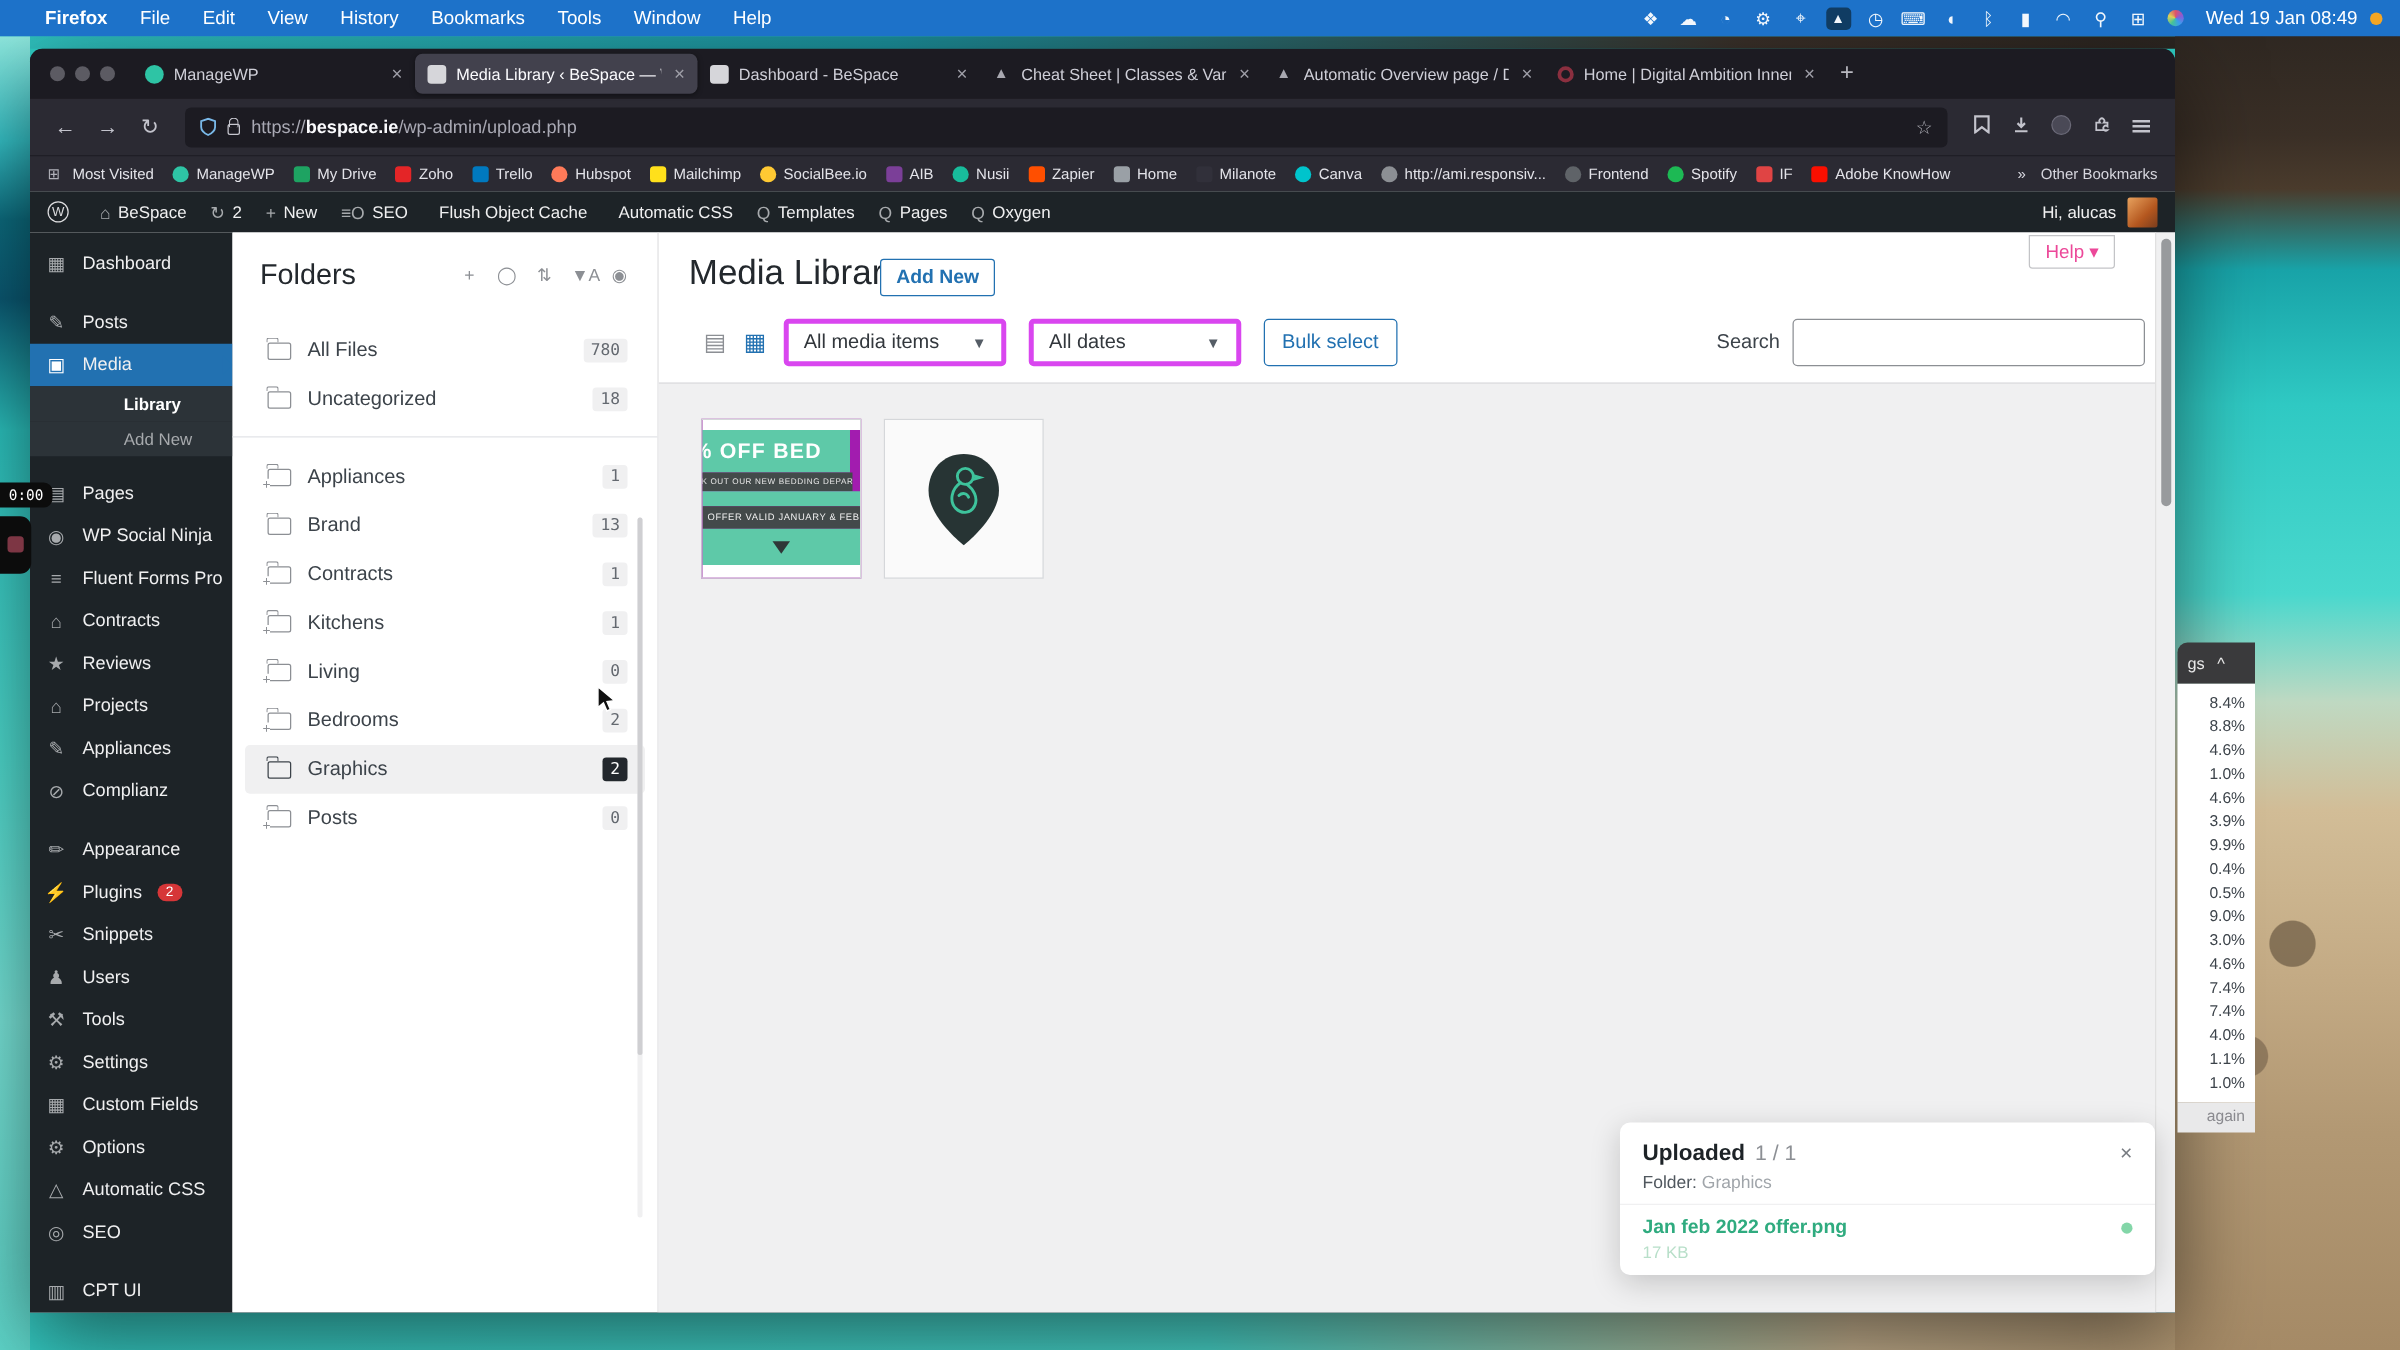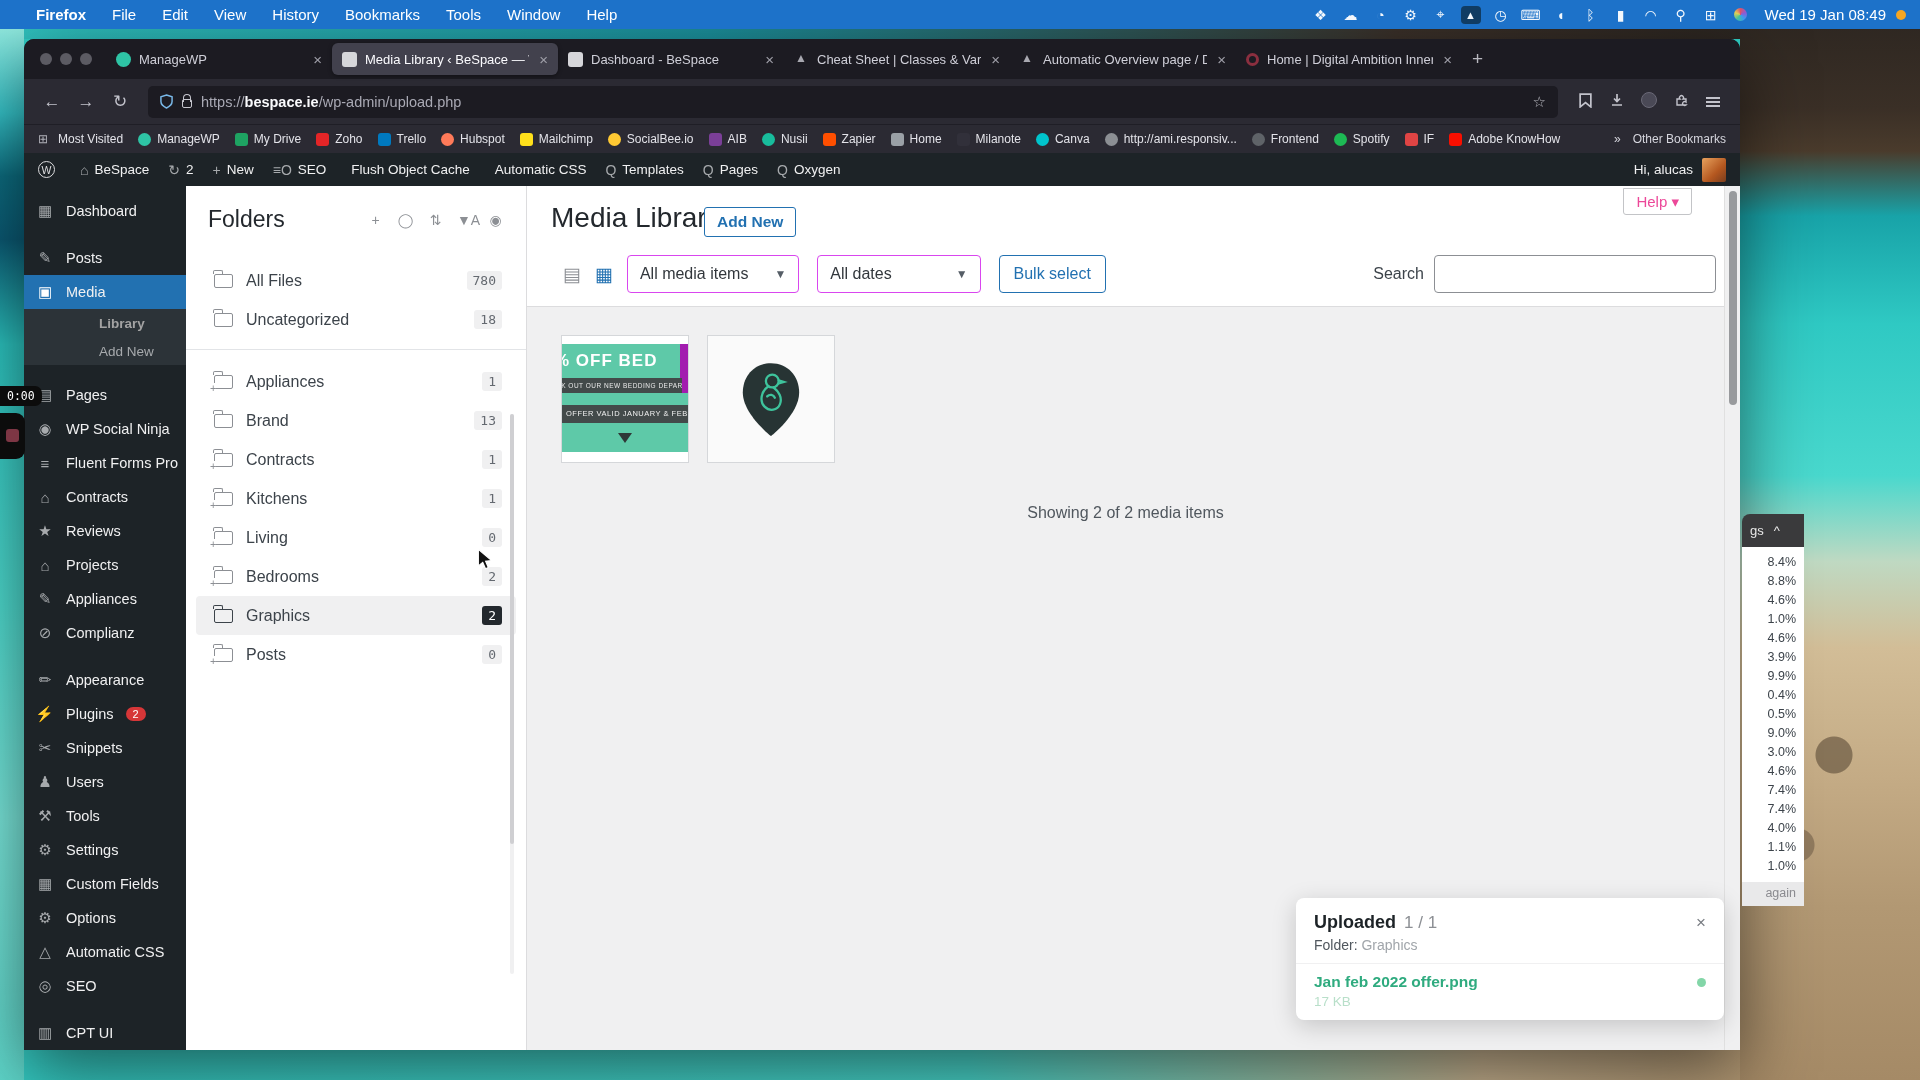--- a/index.html
+++ b/index.html
@@ -91,21 +91,21 @@
   #wpbody { flex:1; display:flex; min-height:0; }
   
   #sidebar { width:162px; background:#1d2327; color:#f0f0f1; font-size:14.5px; padding-top:8px; flex:none; }
   .sbitem { height:34px; display:flex; align-items:center; gap:10px; padding:0 0 0 10px; position:relative; }
   .sbitem .glyph { width:22px; text-align:center; color:#a7aaad; font-size:15px; flex:none; }
   .sbitem.gap { margin-top:13px; }
   .sbitem.active { background:#2271b1; }
   .sbitem.active .glyph { color:#fff; }
   .sbitem.active::after { content:""; position:absolute; right:-8px; top:9px; border:8px solid transparent; border-left-color:#2271b1; }
   .sbitem.sub { height:28px; background:#2c3338; padding-left:43px; font-size:13.5px; color:#a7aaad; }
-  .sbitem.sub.current { color:#a3a3a3; font-weight:bold;text-align:center; }
+  .sbitem.sub.current { color:#ffffff; font-weight:bold;text-align:center; }
   .badge { background:#d63638; color:#fff; border-radius:9px; font-size:11px; padding:1px 7px; margin-left:2px; }
   .badge:empty { display:none; }
 
   
   #folders { width:341px; background:#fff; border-right:1px solid #dcdcde; flex:none; position:relative; font-size:16px; }
   #fhead { display:flex; align-items:center; padding:20px 22px 6px 22px; }
   #ftitle { font-size:23px; color:#23282d; }
   #ficons { margin-left:auto; display:flex; gap:13px; color:#8c8f94; font-size:14px; }
   #ficons span { width:17px; text-align:center; }
   #fsearch { margin:14px 22px 0 28px; height:36px; border:1px solid #c3c4c7; border-radius:6px;
@@ -130,21 +130,21 @@
   #grayarea { position:absolute; left:0; right:0; top:120px; bottom:0; background:#f0f0f1; border-top:1px solid #dcdcde; }
   #h1 { position:absolute; left:24px; top:16px; font-size:28px; color:#23282d; }
   #addnew { position:absolute; left:177px; top:21px; height:30px; padding:0 12px; background:#fff;
     border:1px solid #2271b1; border-radius:3px; color:#2271b1; font-size:15.5px; font-weight:bold; line-height:28px; }
   #helpbtn { position:absolute; right:32px; top:2px; height:27px; background:#fff; border:1px solid #c3c4c7;
     border-radius:0 0 3px 3px; color:#ec4899; font-size:15px; padding:0 12px; line-height:25px; }
   #filterrow { position:absolute; left:0; top:66px; right:0; height:44px; display:flex; align-items:center; padding:0 0 0 36px; }
   .viewico { font-size:19px; margin-right:14px; }
   #listview { color:#8c8f94; }
   #gridview { color:#2271b1; }
-  .wpselect { height:38px; border:1px solid #d946ef; border-radius:4px; background:#fff; color:#32373c;
+  .wpselect { height:38px; border:4px solid #d946ef; border-radius:4px; background:#fff; color:#32373c;
     font-size:16px; display:flex; align-items:center; padding:0 12px; margin-right:18px; }
   .wpselect .chev { margin-left:26px; color:#555d66; font-size:12px; }
   #bulksel { height:38px; border:1px solid #2271b1; border-radius:4px; background:#fff; color:#2271b1;
     font-size:16px; padding:0 14px; line-height:36px; }
   #searchlbl { margin-left:auto; color:#3c434a; font-size:16px; margin-right:10px; }
   #searchinput { width:282px; height:38px; border:1px solid #8c8f94; border-radius:4px; background:#fff; margin-right:8px; }
 
   .mcard { position:absolute; top:149px; width:128px; height:128px; background:#a21caf; border:1px solid #d5d7da; overflow:hidden; }
   #card1 { left:34px; }
   #card2 { left:180px; display:flex; align-items:center; justify-content:center; background:#fafafa; }
@@ -779,21 +779,20 @@
             <path d="M32 4 C45 4 54 14 54 27 C54 44 32 61 32 61 C32 61 10 44 10 27 C10 14 19 4 32 4 Z" fill="#273434"></path>
             <g stroke="#3ec39c" stroke-width="1.8" fill="none" stroke-linecap="round">
               <circle cx="33" cy="18" r="5"></circle>
               <path d="M38 17.5 l4 1.2 -4 1.2"></path>
               <path d="M30 22 C24 26 23 34 27 38 C31 42 37 41 39 36 C41 31 38 26 34 23"></path>
               <path d="M29 30 C31 28 34 28.5 35 31"></path>
             </g>
           </svg>
         </div>
 
-        <div id="showing">Showing 2 of 2 media items</div>
 
         <div id="notif">
           <div id="notif-head">
             <span id="notif-title">Uploaded</span>
             <span id="notif-progress">1 / 1</span>
             <span id="notif-close">×</span>
           </div>
           <div id="notif-folder">
             <span>Folder:</span>
             <span class="fname">Graphics</span>

